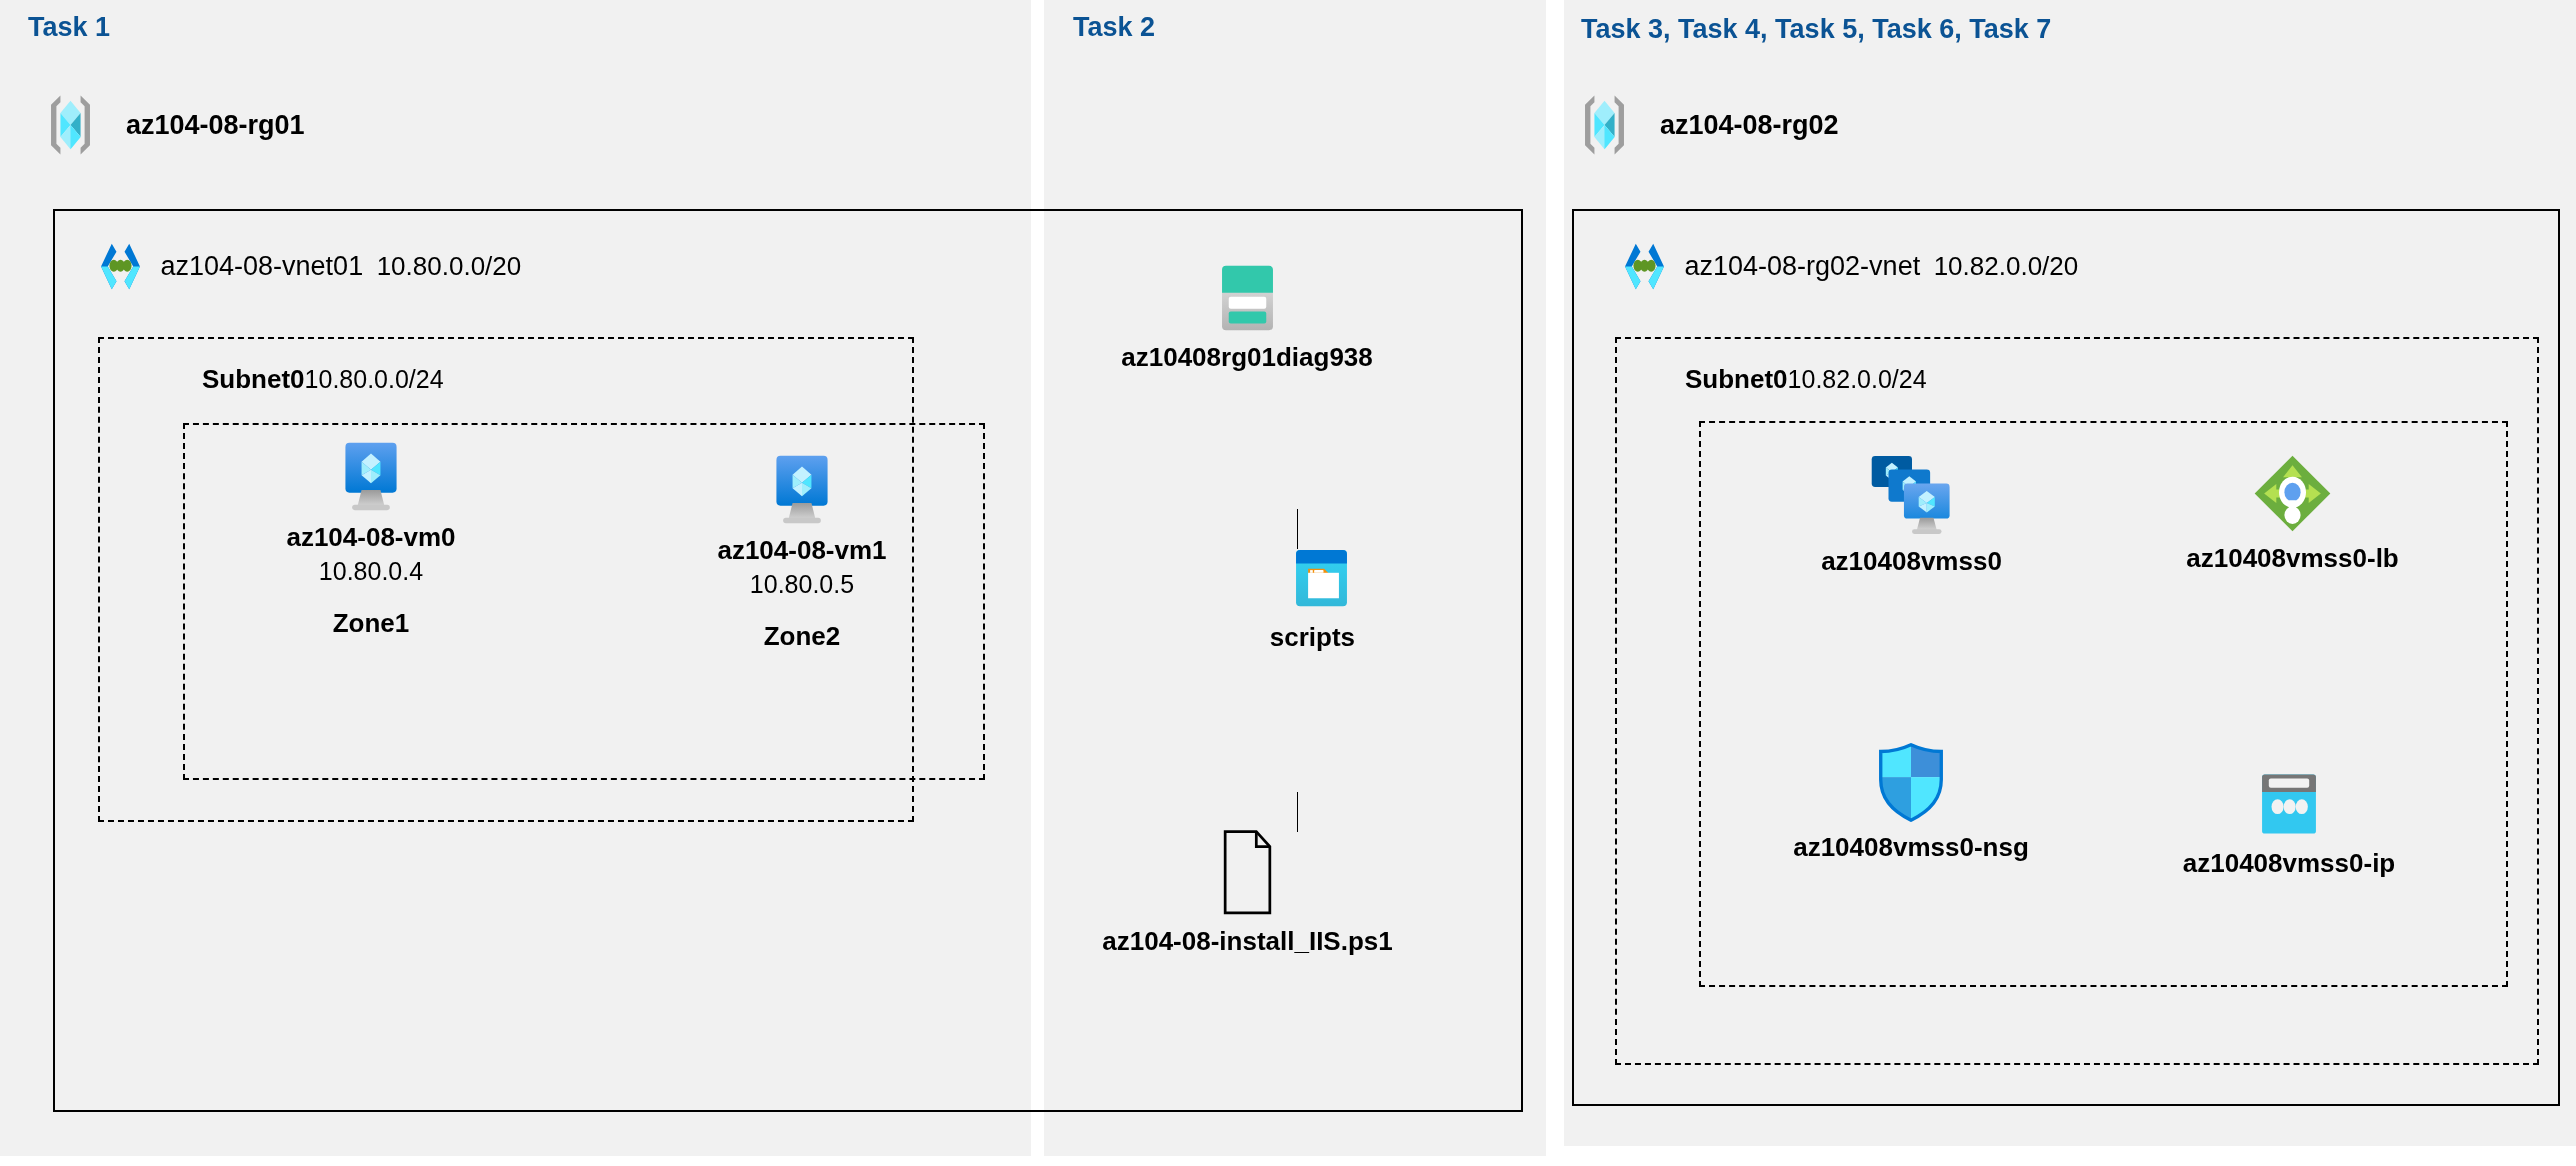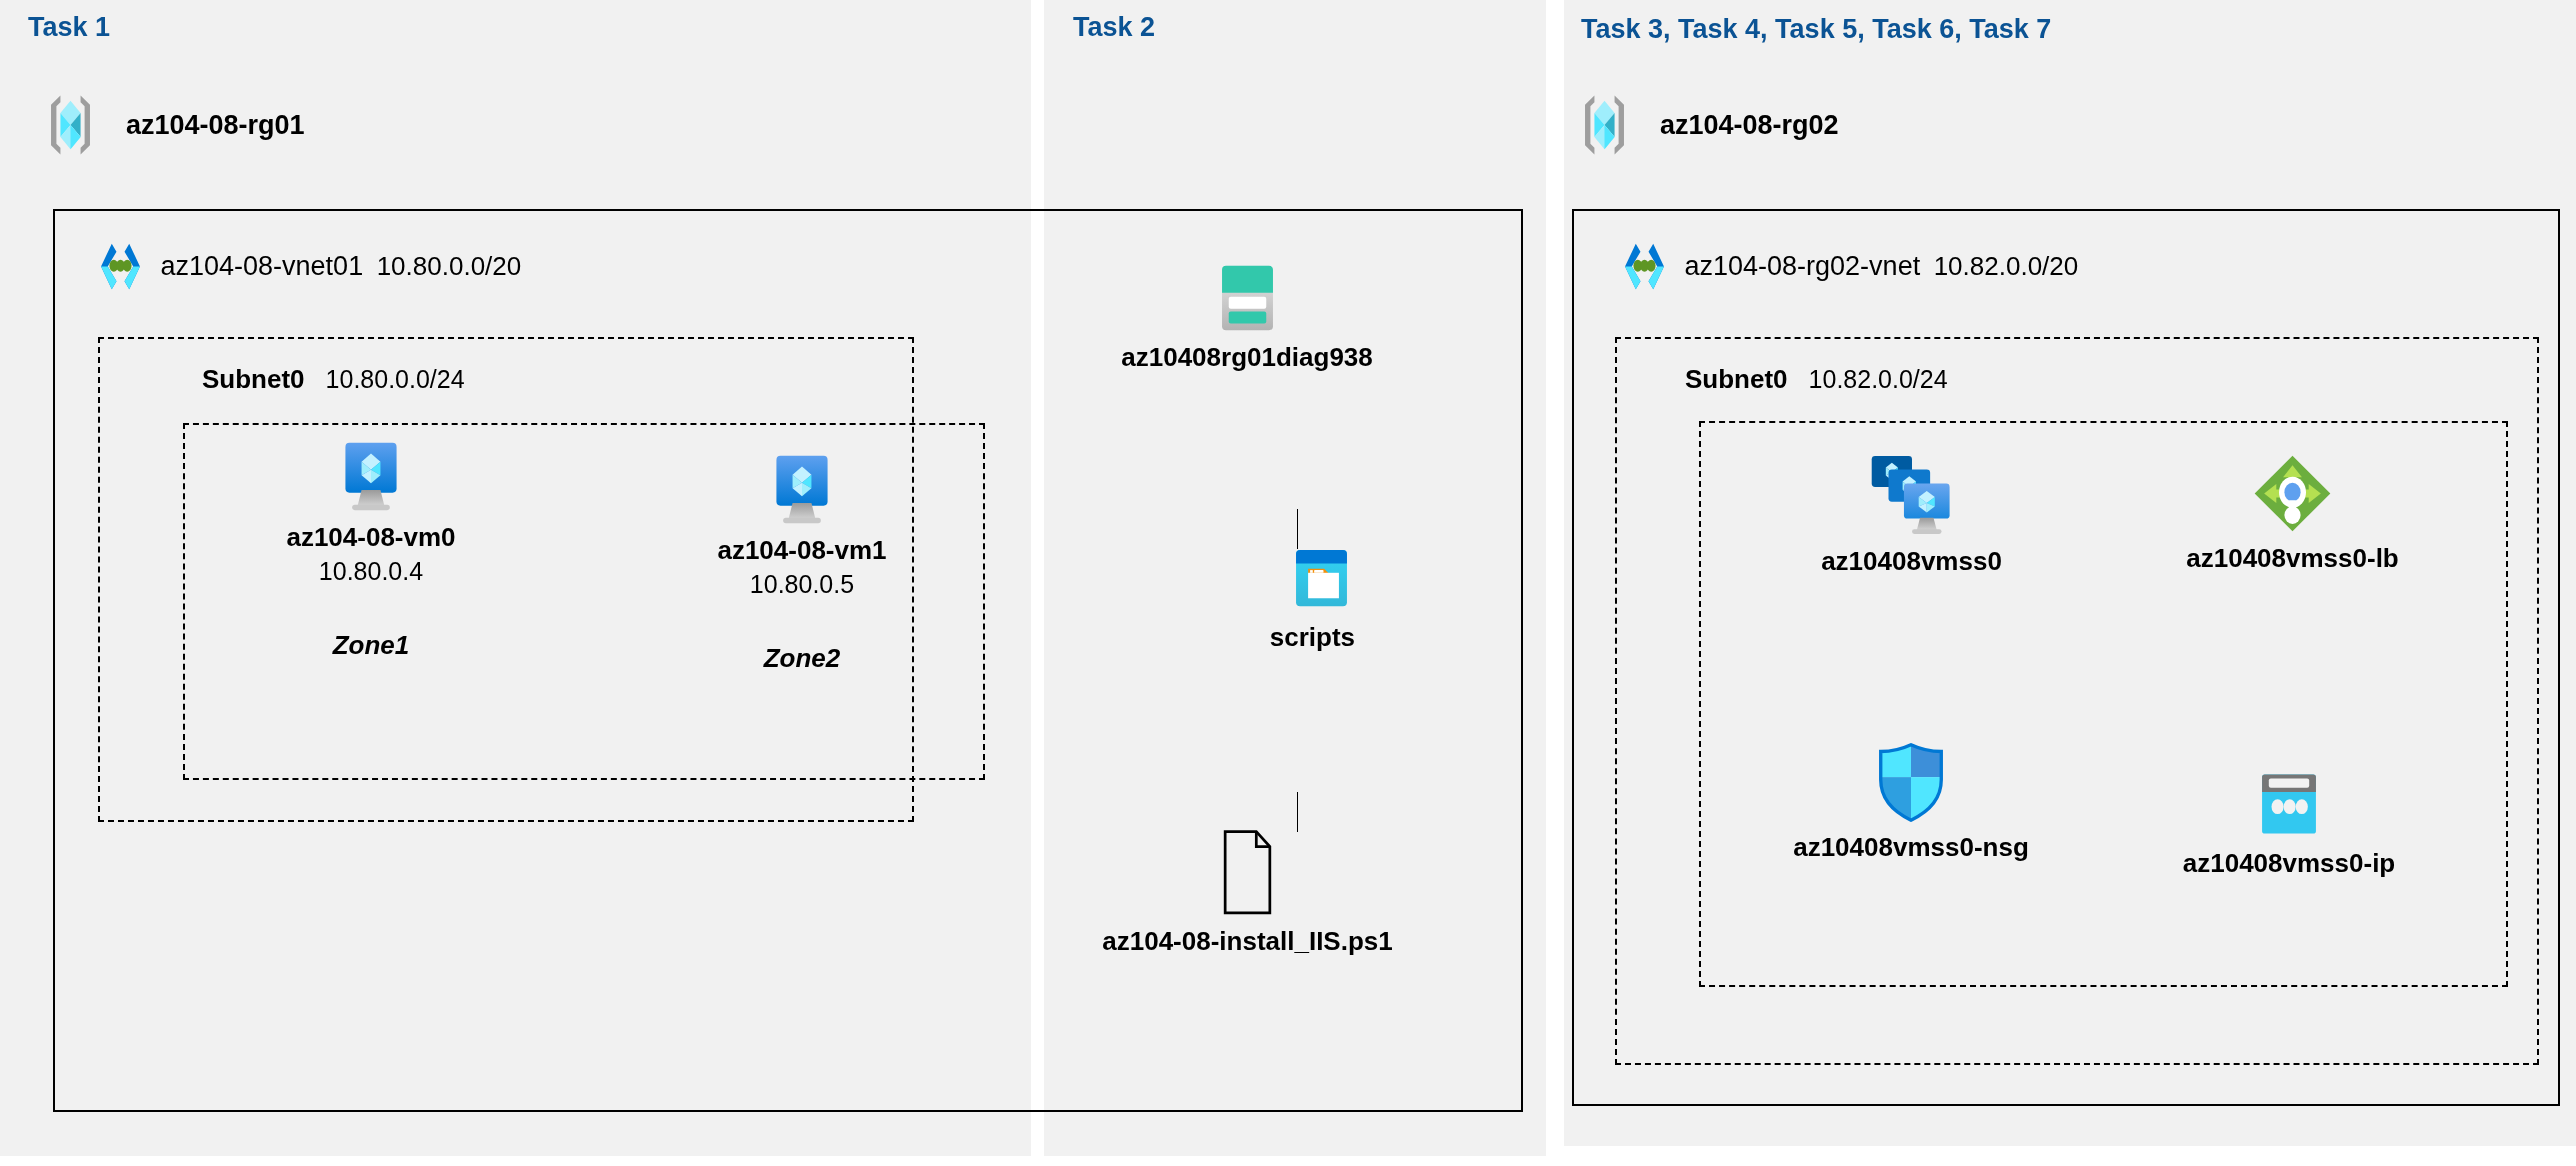--- a/index.html
+++ b/index.html
@@ -29,36 +29,36 @@
   .vnet-row{position:absolute;display:flex;align-items:center;gap:13.5px;}
   #vnet01-row{left:94px;top:241px;}
   #vnet02-row{left:1618px;top:241px;}
   .vnet-name{font-size:27px;font-weight:normal;color:#000;white-space:nowrap;}
   .vnet-cidr{font-size:26px;font-weight:normal;color:#000;white-space:nowrap;}
 
   
   .subnet-box{position:absolute;border:2px dashed #000;box-sizing:border-box;}
   #subnet0-box{left:98px;top:337px;width:816px;height:485px;}
   #subnet0b-box{left:1615px;top:337px;width:924px;height:728px;}
-  .subnet-row{position:absolute;display:flex;align-items:baseline;gap:21px;}
+  .subnet-row{position:absolute;display:flex;align-items:baseline;gap:0;}
   #subnet0-row{left:202px;top:364px;}
   #subnet0b-row{left:1685px;top:364px;}
   .subnet-name{font-size:26px;font-weight:bold;color:#000;}
   .subnet-cidr{font-size:25px;color:#000;}
 
   
   .inner-dashed{position:absolute;border:2px dashed #000;box-sizing:border-box;}
   #vmgroup-box{left:183px;top:423px;width:802px;height:357px;}
   #vmssgroup-box{left:1699px;top:421px;width:809px;height:566px;}
 
   
   .node{position:absolute;display:flex;flex-direction:column;align-items:center;}
   .node-label{font-size:26px;font-weight:bold;color:#000;margin-top:9.4px;white-space:nowrap;text-align:center;}
   .node-sub{font-size:25px;font-weight:normal;color:#000;margin-top:4px;white-space:nowrap;text-align:center;}
-  .node-zone{font-size:26px;font-weight:bold;color:#000;margin-top:44px;white-space:nowrap;text-align:right;font-style:italic;}
+  .node-zone{font-size:26px;font-weight:bold;color:#000;margin-top:22px;white-space:nowrap;text-align:right;}
 
   #node-vm0{left:263px;top:440px;width:216px;}
   #node-vm1{left:694px;top:453px;width:216px;}
   #node-storage{left:1139px;top:263px;width:216px;}
   #node-scripts{left:1139px;top:546px;width:216px;align-items:flex-end;}
   #node-ps1{left:1079px;top:829px;width:337px;}
   #node-vmss{left:1770px;top:453px;width:283px;}
   #node-lb{left:2144px;top:453px;width:297px;}
   #node-nsg{left:1766px;top:742px;width:290px;}
   #node-ip{left:2144px;top:769px;width:290px;}

